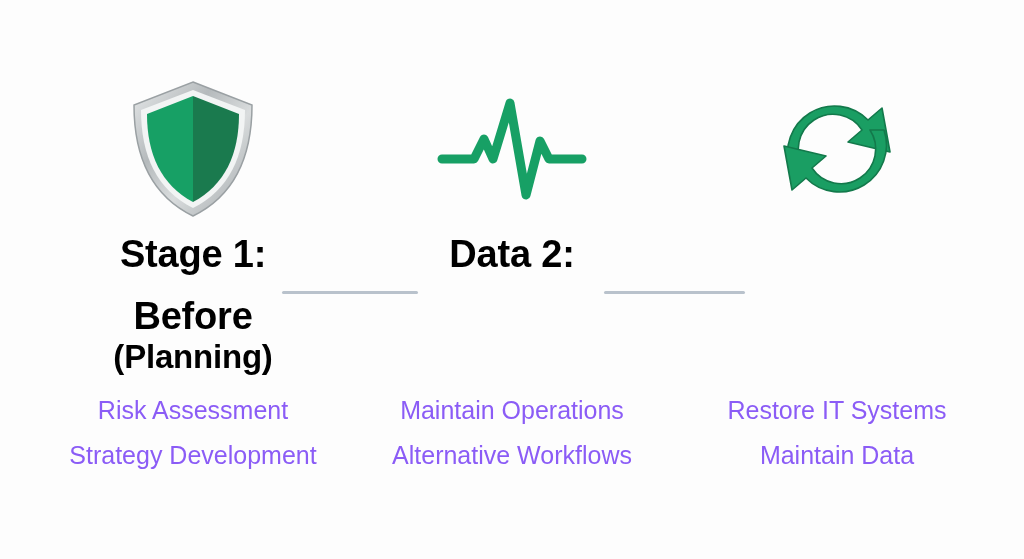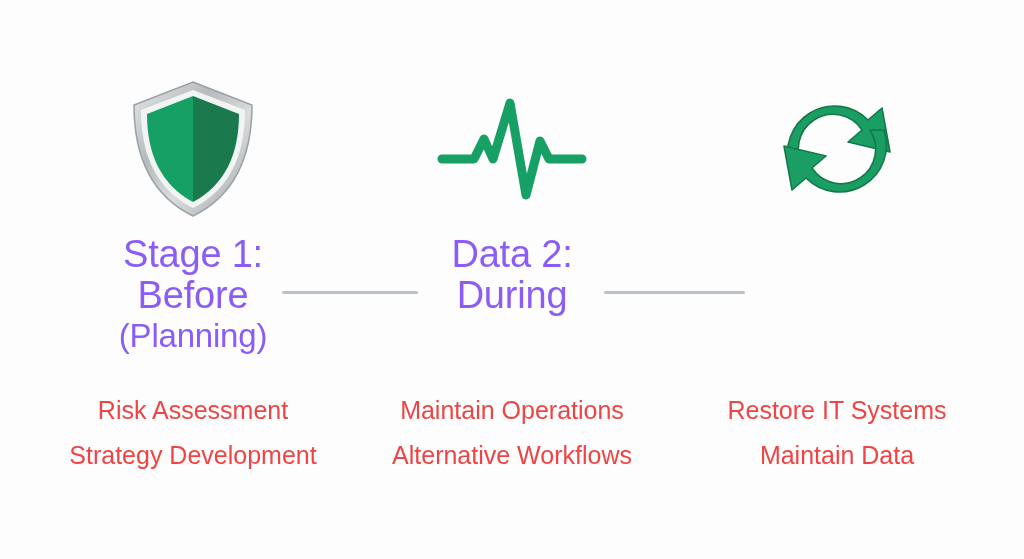--- a/index.html
+++ b/index.html
@@ -49,38 +49,38 @@
 
   .heading-block {
     position: absolute;
     top: 234px;
     left: 0;
     right: 0;
   }
 
   .heading-line {
     display: block;
-    color: #8b5cf6;
-    font-weight: normal;
+    color: #000000;
+    font-weight: bold;
     letter-spacing: -0.2px;
   }
   .heading-line.l1 { font-size: 38px; line-height: 41px; }
-  .heading-line.l2 { font-size: 38px; line-height: 41px; }
+  .heading-line.l2 { font-size: 38px; line-height: 41px; margin-top: 21px; }
   .heading-line.l3 { font-size: 33px; line-height: 40px; }
 
   .detail-block {
     position: absolute;
     top: 388px;
     left: 0;
     right: 0;
   }
 
   .detail-line {
     display: block;
-    color: #ef4444;
+    color: #8b5cf6;
     font-size: 25px;
     line-height: 45px;
     font-weight: normal;
   }
 
   .connector {
     position: absolute;
     height: 3px;
     background: #b9c2cc;
     border-radius: 2px;
@@ -138,21 +138,20 @@
     <div class="icon-wrap">
       <span>
         <svg width="152" height="104" viewBox="0 0 152 104" aria-hidden="true">
           <polyline points="6,62 38,62 48,42 57,62 74,6 90,98 104,44 113,62 146,62" fill="none" stroke="#17a065" stroke-width="9" stroke-linecap="round" stroke-linejoin="round"></polyline>
         </svg>
       </span>
     </div>
 
     <div class="heading-block">
       <span class="heading-line l1">Data 2:</span>
-      <span class="heading-line l2">During</span>
     </div>
 
     <div class="detail-block">
       <span class="detail-line">Maintain Operations</span>
       <span class="detail-line">Alternative Workflows</span>
     </div>
   </div>
 
   <div class="stage-col" id="col-3">
     <div class="icon-wrap">

